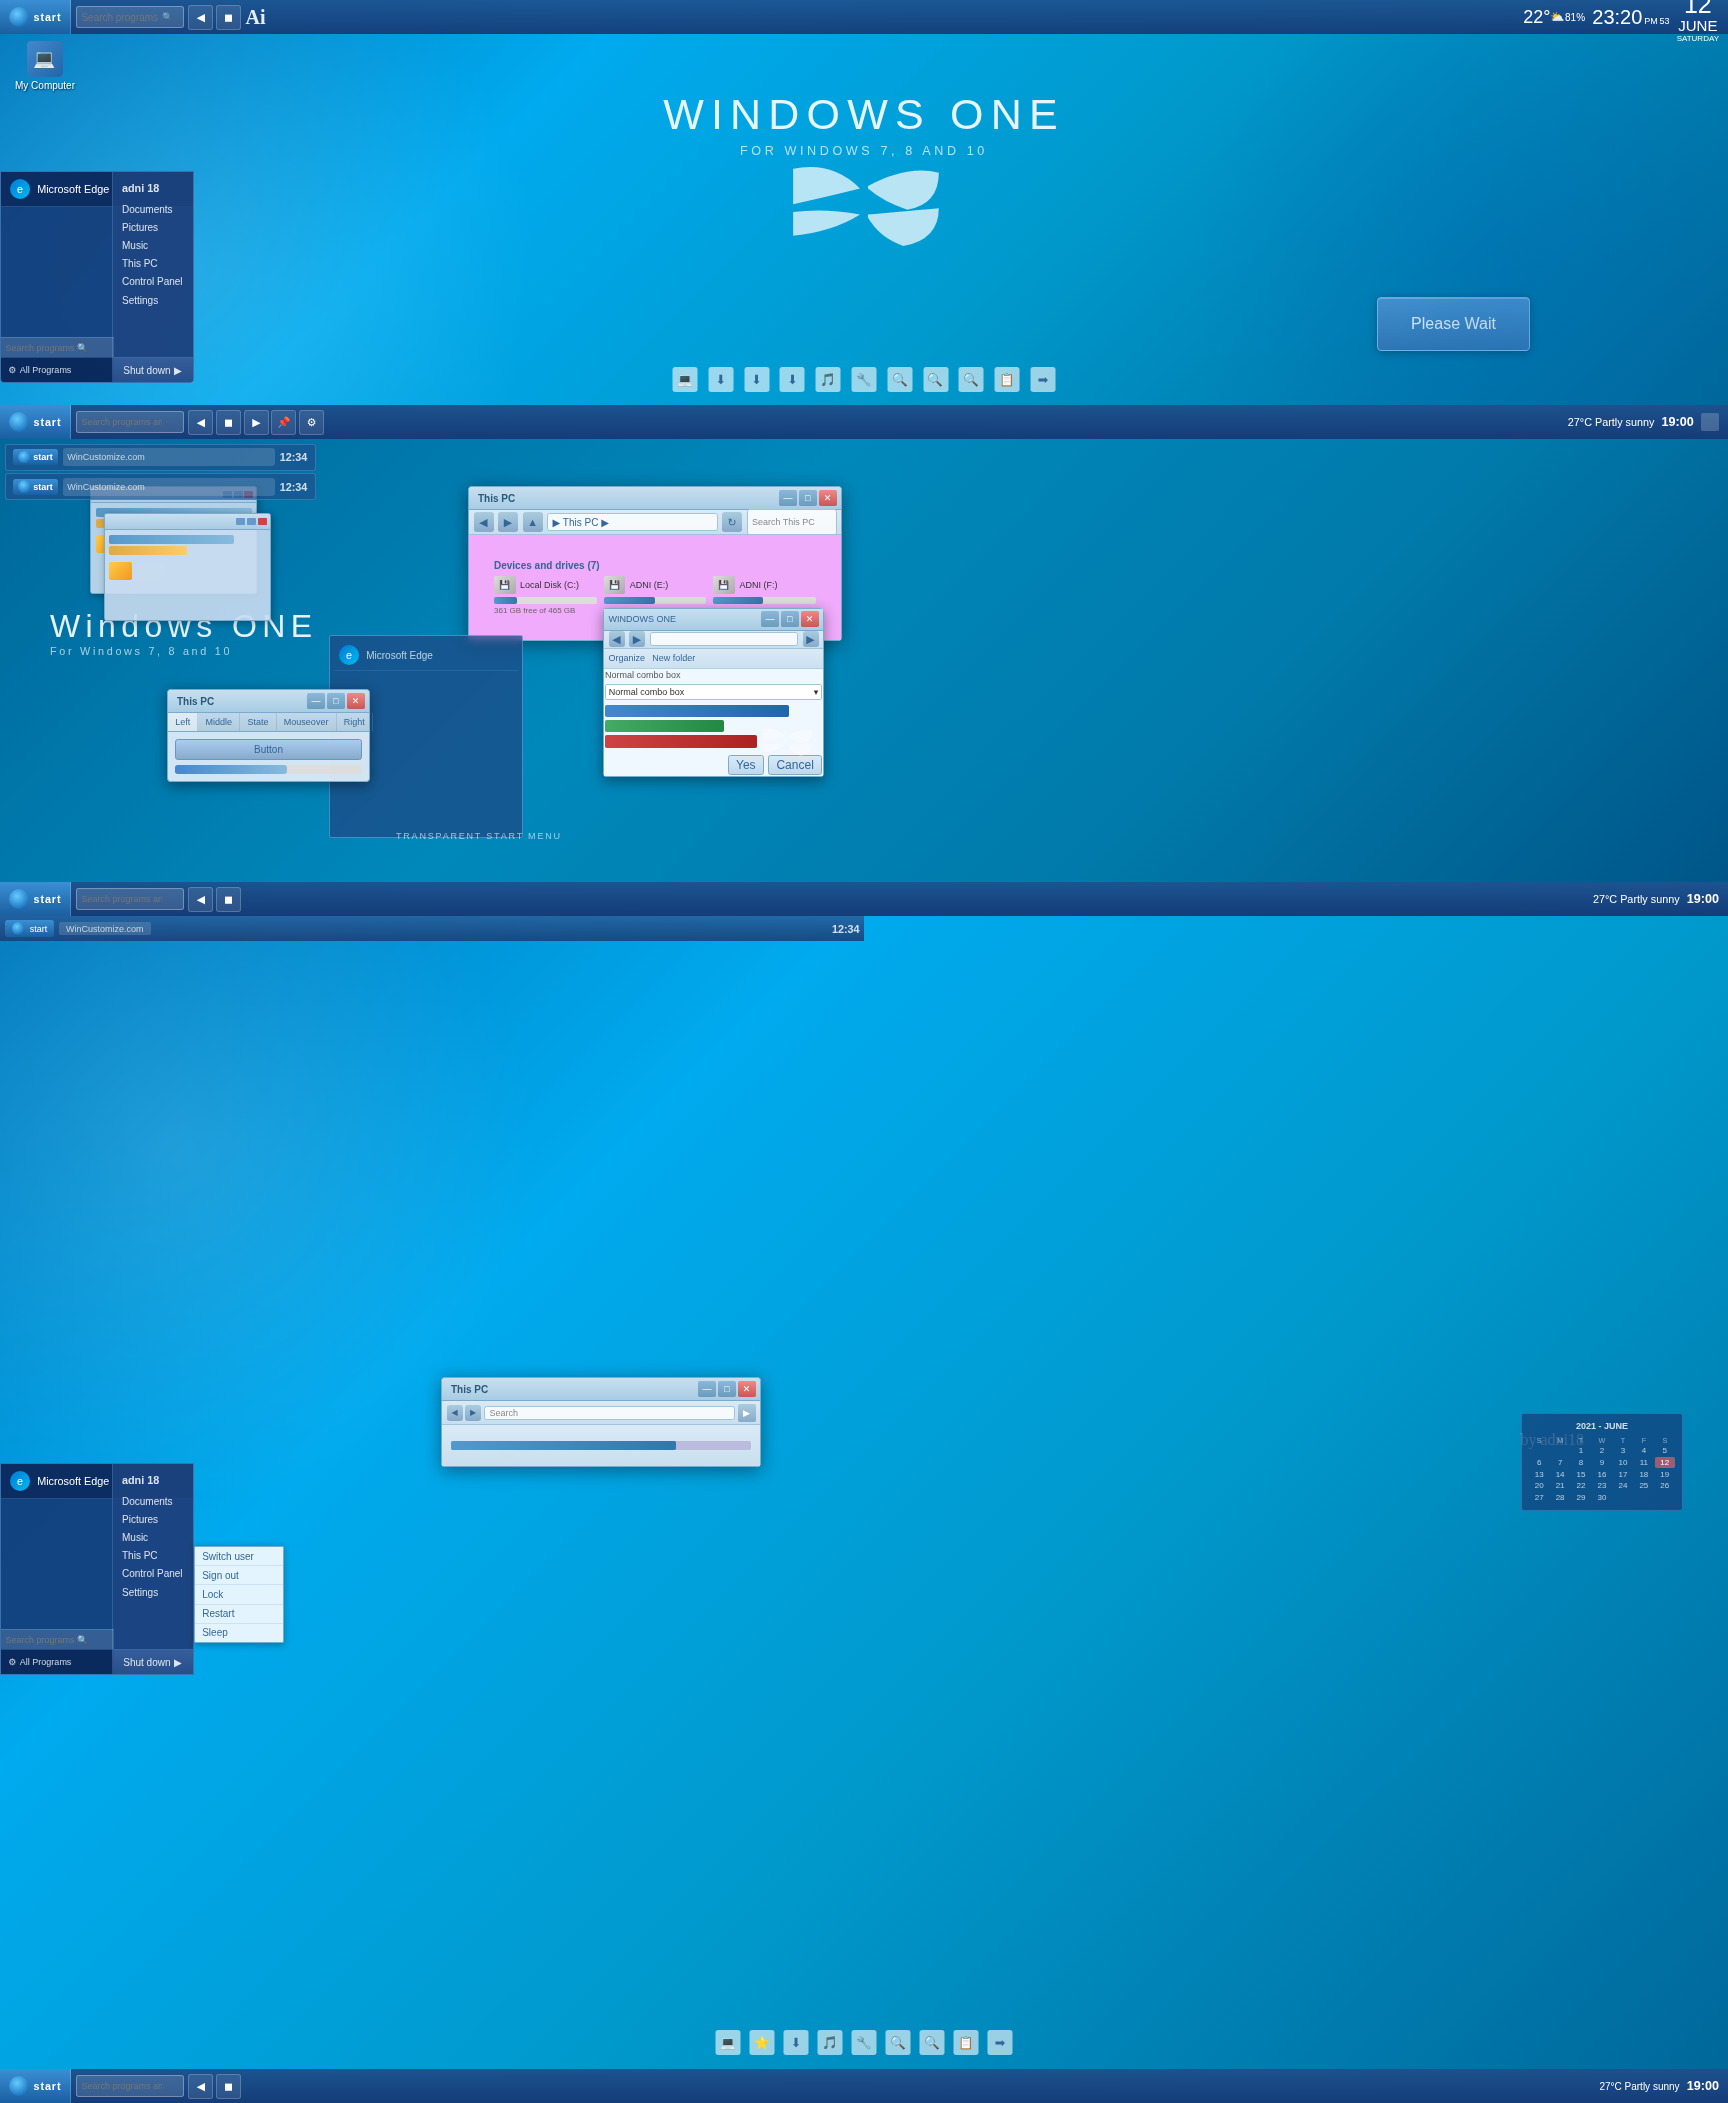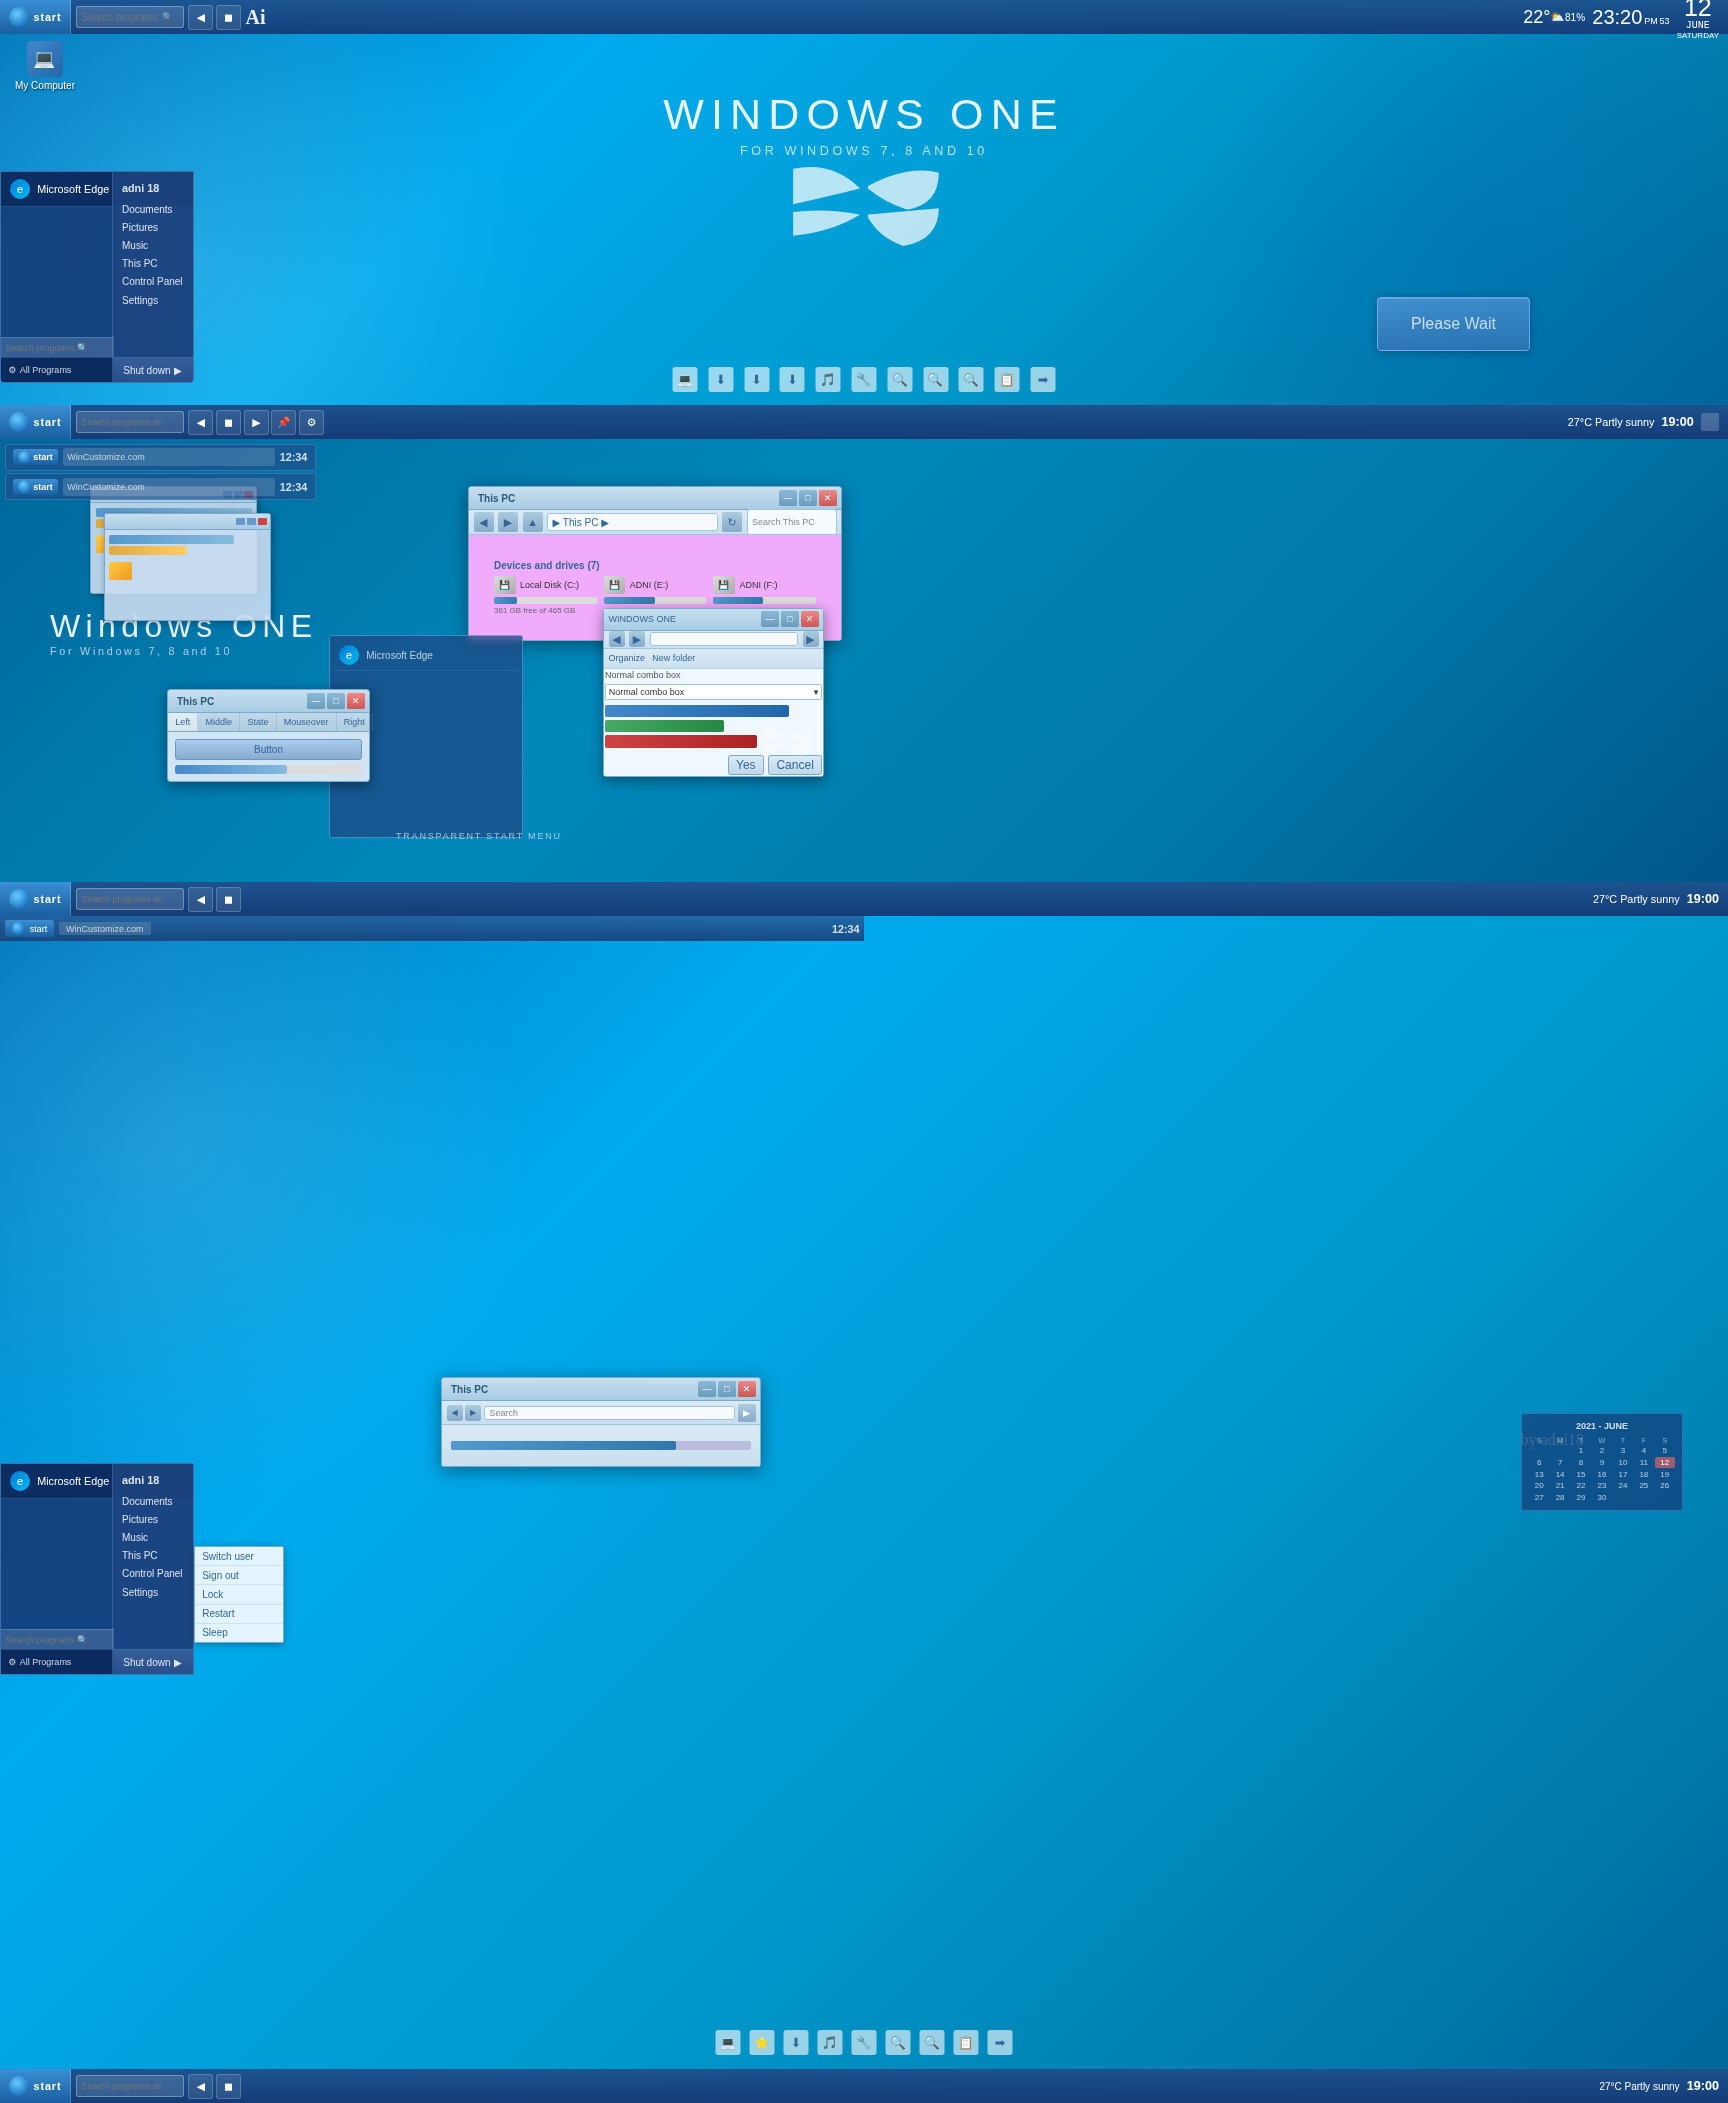--- a/index.html
+++ b/index.html
@@ -142,22 +142,21 @@
       color: #fff;
       font-size: 11.7px;
       text-align: center;
     }
     .date-day {
       font-size: 25px;
       font-weight: 300;
       line-height: 1;
     }
     .date-month {
-      font-size: 10px;
-      font-family: Liberation Mono, monospace;
+      font-size: 15px;
     }
 
     
     .desktop-icon {
       position: absolute;
       top: 41px; left: 13.5px;
       display: flex;
       flex-direction: column;
       align-items: center;
       width: 63px;

